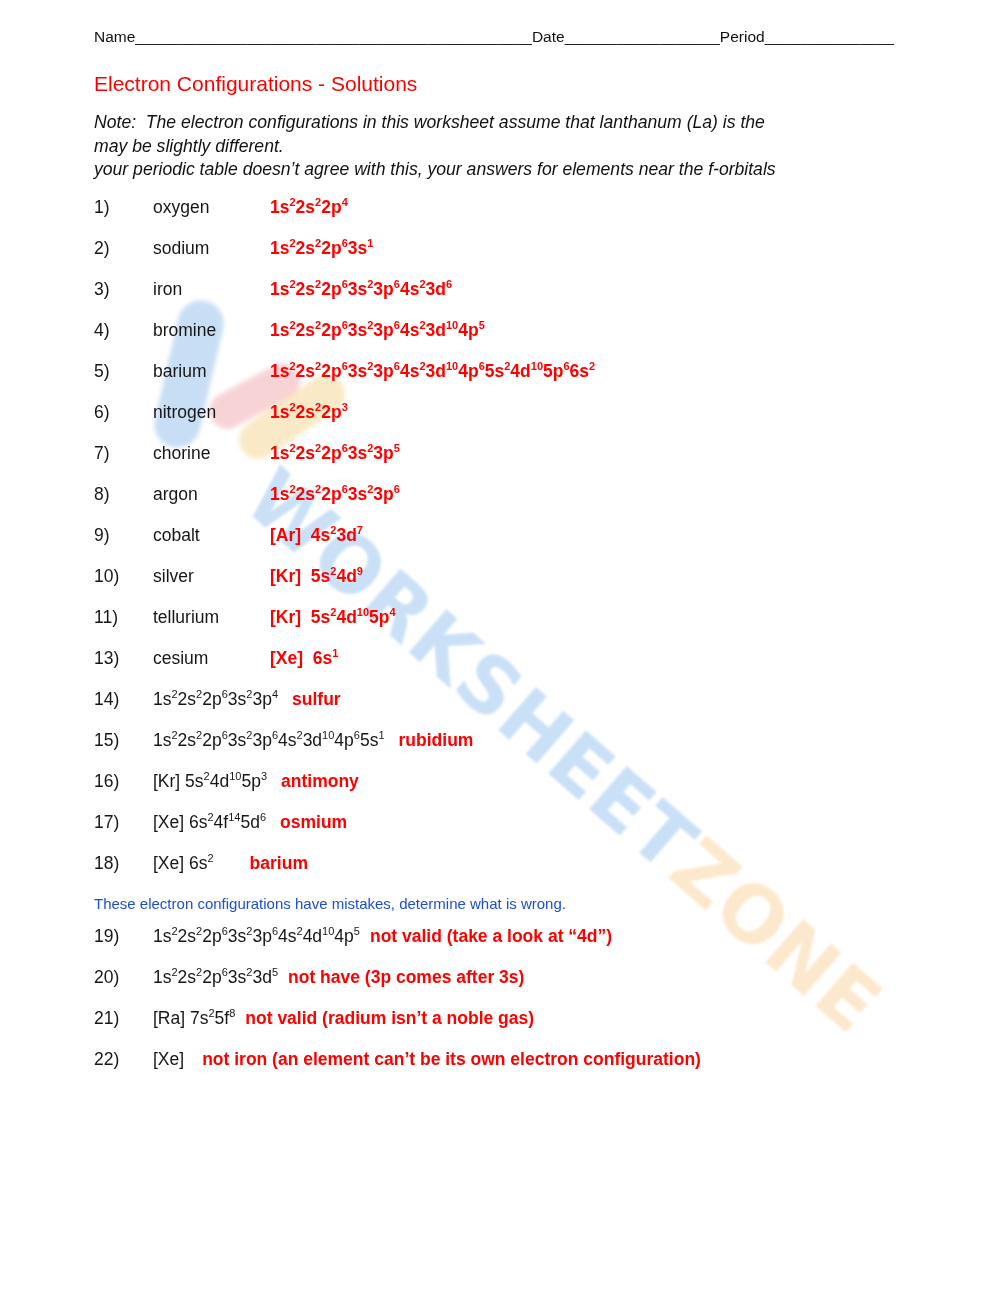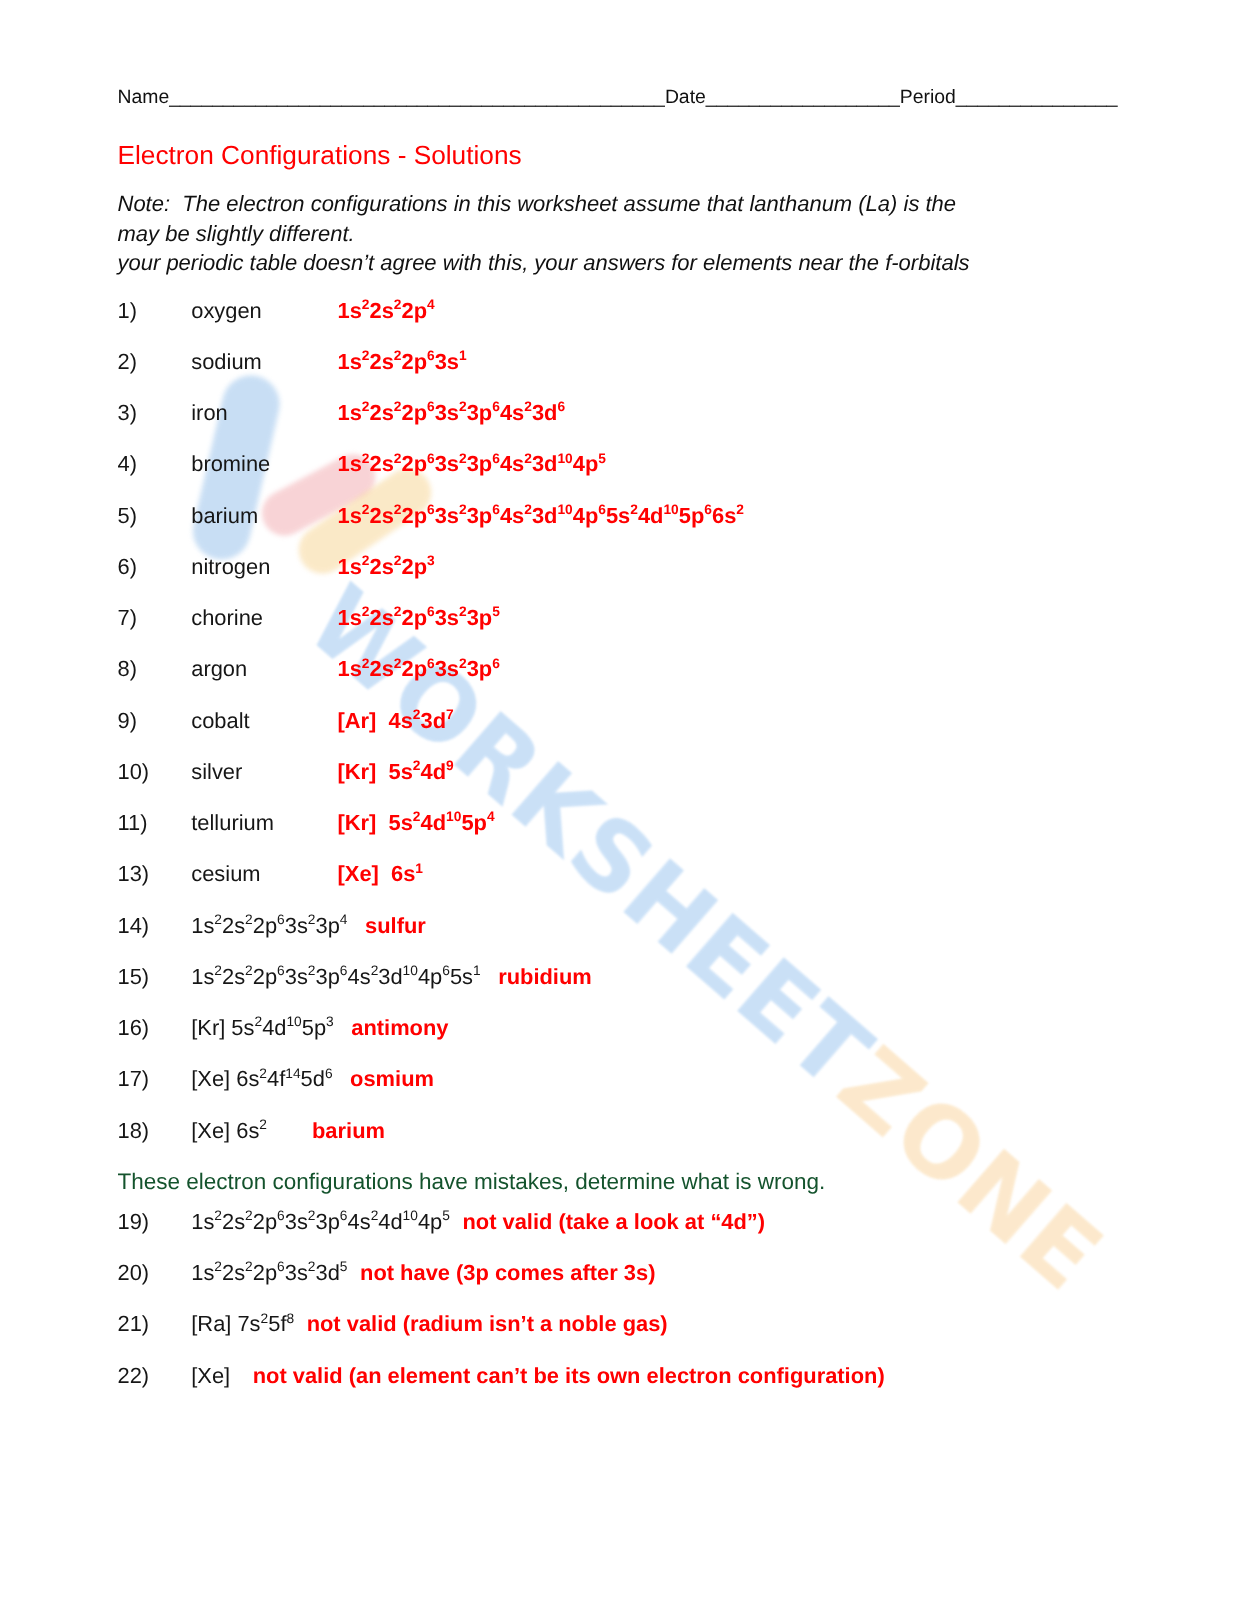--- a/index.html
+++ b/index.html
@@ -28,21 +28,21 @@
     background:var(--logo-yellow);opacity:.5;transform:rotate(-34deg)}
   .watermark{
     position:absolute;left:288px;top:452px;transform:rotate(41deg);transform-origin:0 0;
     font-family:"DejaVu Sans",sans-serif;font-weight:700;font-size:78px;letter-spacing:1px;
     white-space:nowrap;opacity:.40;filter:blur(1px);
   }
   .wm-part1{color:var(--wm-blue)}
   .wm-part2{color:var(--wm-orange)}
 
   
-  .content{position:absolute;left:94px;top:0;width:812px;padding-top:68px;z-index:2}
+  .content{position:absolute;left:94px;top:0;width:812px;padding-top:27px;z-index:2}
 
   .header-line{font-size:15.5px;line-height:19px;white-space:nowrap;color:#111}
   .blank{letter-spacing:0}
 
   .title{margin-top:27px;font-size:21px;line-height:21px;color:var(--red)}
 
   .note{margin-top:17px;font-style:italic;font-size:17.6px;line-height:23.5px;color:#111}
   .note-line{white-space:pre}
 
   #groupA{margin-top:13px}
@@ -51,21 +51,21 @@
   .element{flex:0 0 117px}
   .cfg{white-space:pre}
   sup{font-size:11px;line-height:0}
   .red-ans{color:var(--red);font-weight:700}
   .given{color:#161616}
   .element-ans{margin-left:14px}
   #groupB .row:last-child .element-ans{margin-left:36px}
   .mistake-ans{margin-left:10px;white-space:pre}
   #groupC .row:last-child .mistake-ans{margin-left:18px}
 
-  .mistakes-heading{font-size:18px;line-height:24px;margin:0 0 8px 0;color:#14532d}
+  .mistakes-heading{font-size:15px;line-height:24px;margin:0 0 8px 0;color:#1d4ed8}
 </style>
 </head>
 <body>
 
 <div class="decor">
   <div class="stroke stroke-blue"></div>
   <div class="stroke stroke-red"></div>
   <div class="stroke stroke-yellow"></div>
   <div class="watermark"><span class="wm-part1">WORKSHEET</span><span class="wm-part2">ZONE</span></div>
 </div>
@@ -187,17 +187,17 @@
         <span class="mistake-ans red-ans">not have (3p comes after 3s)</span>
       </div>
       <div class="row">
         <span class="num">21)</span>
         <span class="cfg given">[Ra] 7s<sup>2</sup>5f<sup>8</sup></span>
         <span class="mistake-ans red-ans">not valid (radium isn’t a noble gas)</span>
       </div>
       <div class="row">
         <span class="num">22)</span>
         <span class="cfg given">[Xe]</span>
-        <span class="mistake-ans red-ans">not valid (an element can’t be its own electron configuration)</span>
+        <span class="mistake-ans red-ans">not iron (an element can’t be its own electron configuration)</span>
       </div>
     </div>
 
 </div>
 
 </body></html>

